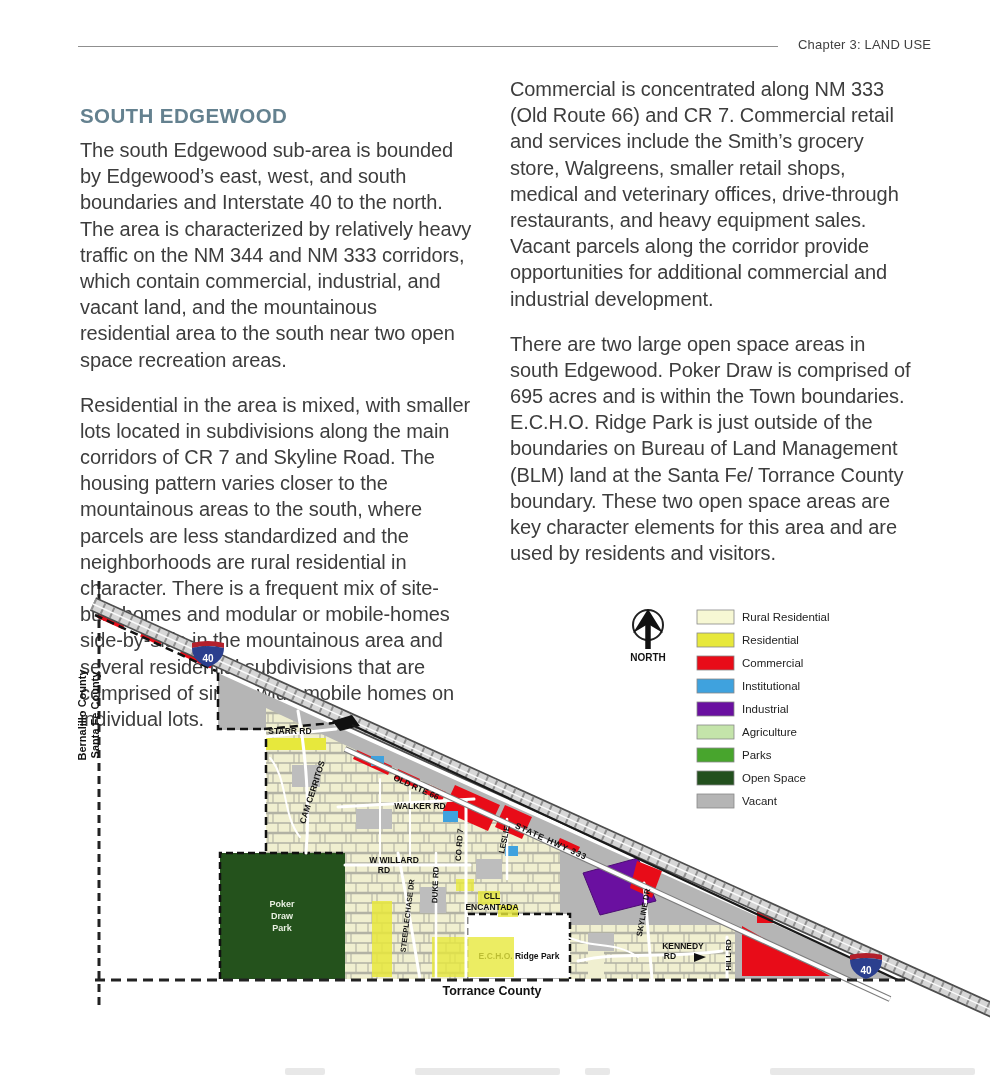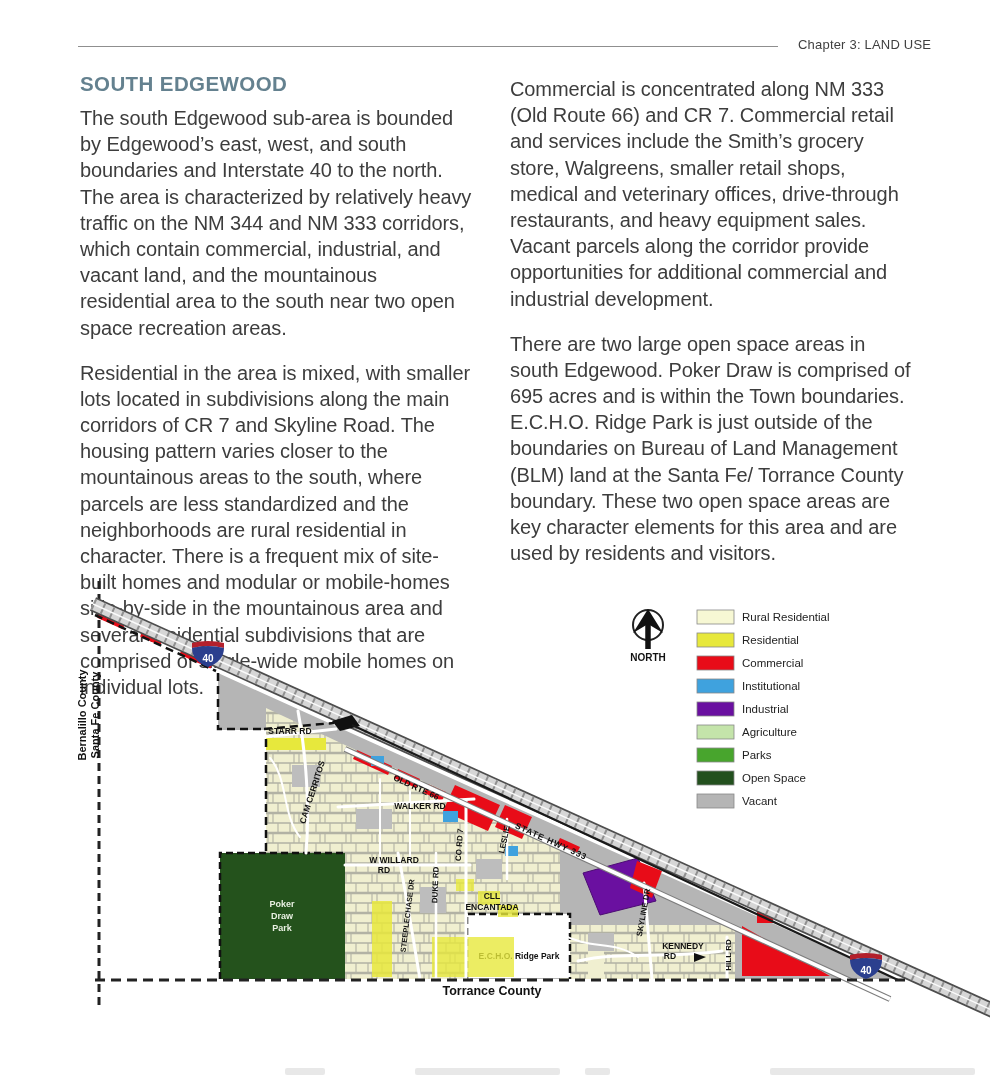--- a/index.html
+++ b/index.html
@@ -1,21 +1,21 @@
 <!DOCTYPE html>
 <html><head>
 <meta charset="utf-8">
 <style>
   html,body{margin:0;padding:0;background:#ffffff;}
   body{position:relative;width:990px;height:1080px;overflow:hidden;
        font-family:"Liberation Sans",sans-serif;color:#3d3d3d;}
   .hdr-rule{position:absolute;top:46px;left:78px;width:700px;height:1px;background:#8f8f8f;}
   .hdr-label{position:absolute;top:37px;left:798px;font-size:13px;color:#3f3f3f;letter-spacing:.2px;}
   .col{position:absolute;top:72px;width:392px;}
-  .col-left{left:80px;}
+  .col-left{left:80px;margin-top:32px;}
   .col-right{left:510px;top:76px;width:404px;}
   h1.section{margin:0 0 9px 0;font-size:20.5px;font-weight:bold;color:#64818f;letter-spacing:.4px;}
   .col p{margin:0 0 19px 0;font-size:20px;line-height:1.31;letter-spacing:-.1px;}
   svg text{font-family:"Liberation Sans",sans-serif;}
   .maplabel{fill:#111;font-weight:bold;}
   .smudge{position:absolute;top:1068px;height:7px;background:#d2d2d2;opacity:.5;border-radius:2px;}
 </style>
 </head>
 <body>
 

